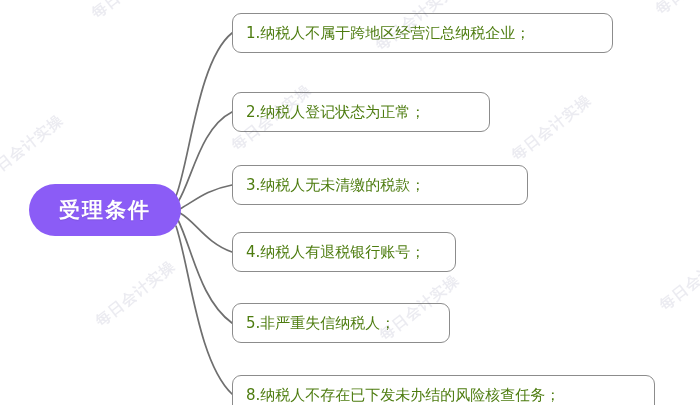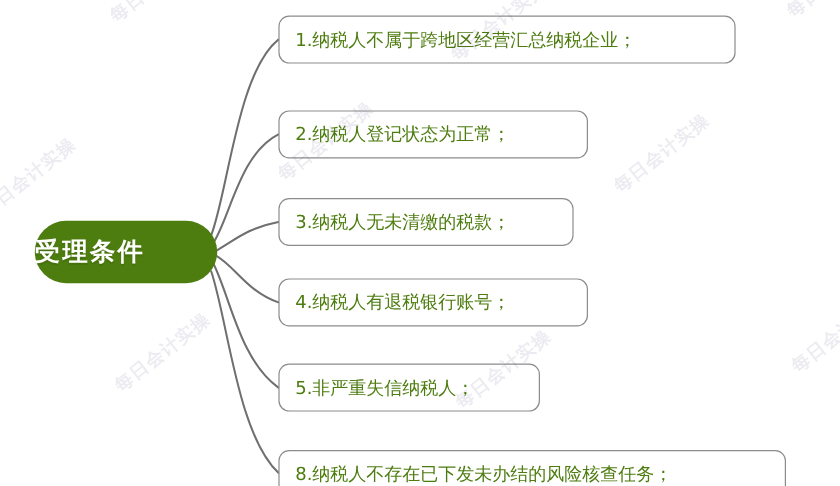--- a/index.html
+++ b/index.html
@@ -57,26 +57,26 @@
     stroke-linecap: round;
   }
 
   
   .root-node {
     position: absolute;
     left: 29px;
     top: 184px;
     width: 152px;
     height: 52px;
-    background: #4d7c0f;
+    background: #8b5cf6;
     border-radius: 26px;
     z-index: 2;
     display: flex;
     align-items: center;
-    justify-content: flex-start;
+    justify-content: center;
     box-sizing: border-box;
   }
   .root-node .root-label {
     color: #ffffff;
     font-size: 21px;
     font-weight: 700;
     letter-spacing: 2px;
     font-family: "DejaVu Sans", "Liberation Sans", sans-serif;
     text-shadow: 0 1px 1px rgba(0,0,0,0.10);
   }
@@ -121,25 +121,25 @@
   </div>
 
   <div class="branch-box" style="left:232px; top:13px; width:381px; height:40px;">
     <span class="branch-label">1.纳税人不属于跨地区经营汇总纳税企业；</span>
   </div>
 
   <div class="branch-box" style="left:232px; top:92px; width:258px; height:40px;text-align:center;">
     <span class="branch-label">2.纳税人登记状态为正常；</span>
   </div>
 
-  <div class="branch-box" style="left:232px; top:165px; width:246px; height:40px;">
+  <div class="branch-box" style="left:232px; top:165px; width:296px; height:40px;">
     <span class="branch-label">3.纳税人无未清缴的税款；</span>
   </div>
 
-  <div class="branch-box" style="left:232px; top:232px; width:258px; height:40px;">
+  <div class="branch-box" style="left:232px; top:232px; width:224px; height:40px;">
     <span class="branch-label">4.纳税人有退税银行账号；</span>
   </div>
 
   <div class="branch-box" style="left:232px; top:303px; width:218px; height:40px;text-align:center;">
     <span class="branch-label">5.非严重失信纳税人；</span>
   </div>
 
   <div class="branch-box" style="left:232px; top:375px; width:423px; height:40px;">
     <span class="branch-label">8.纳税人不存在已下发未办结的风险核查任务；</span>
   </div>

